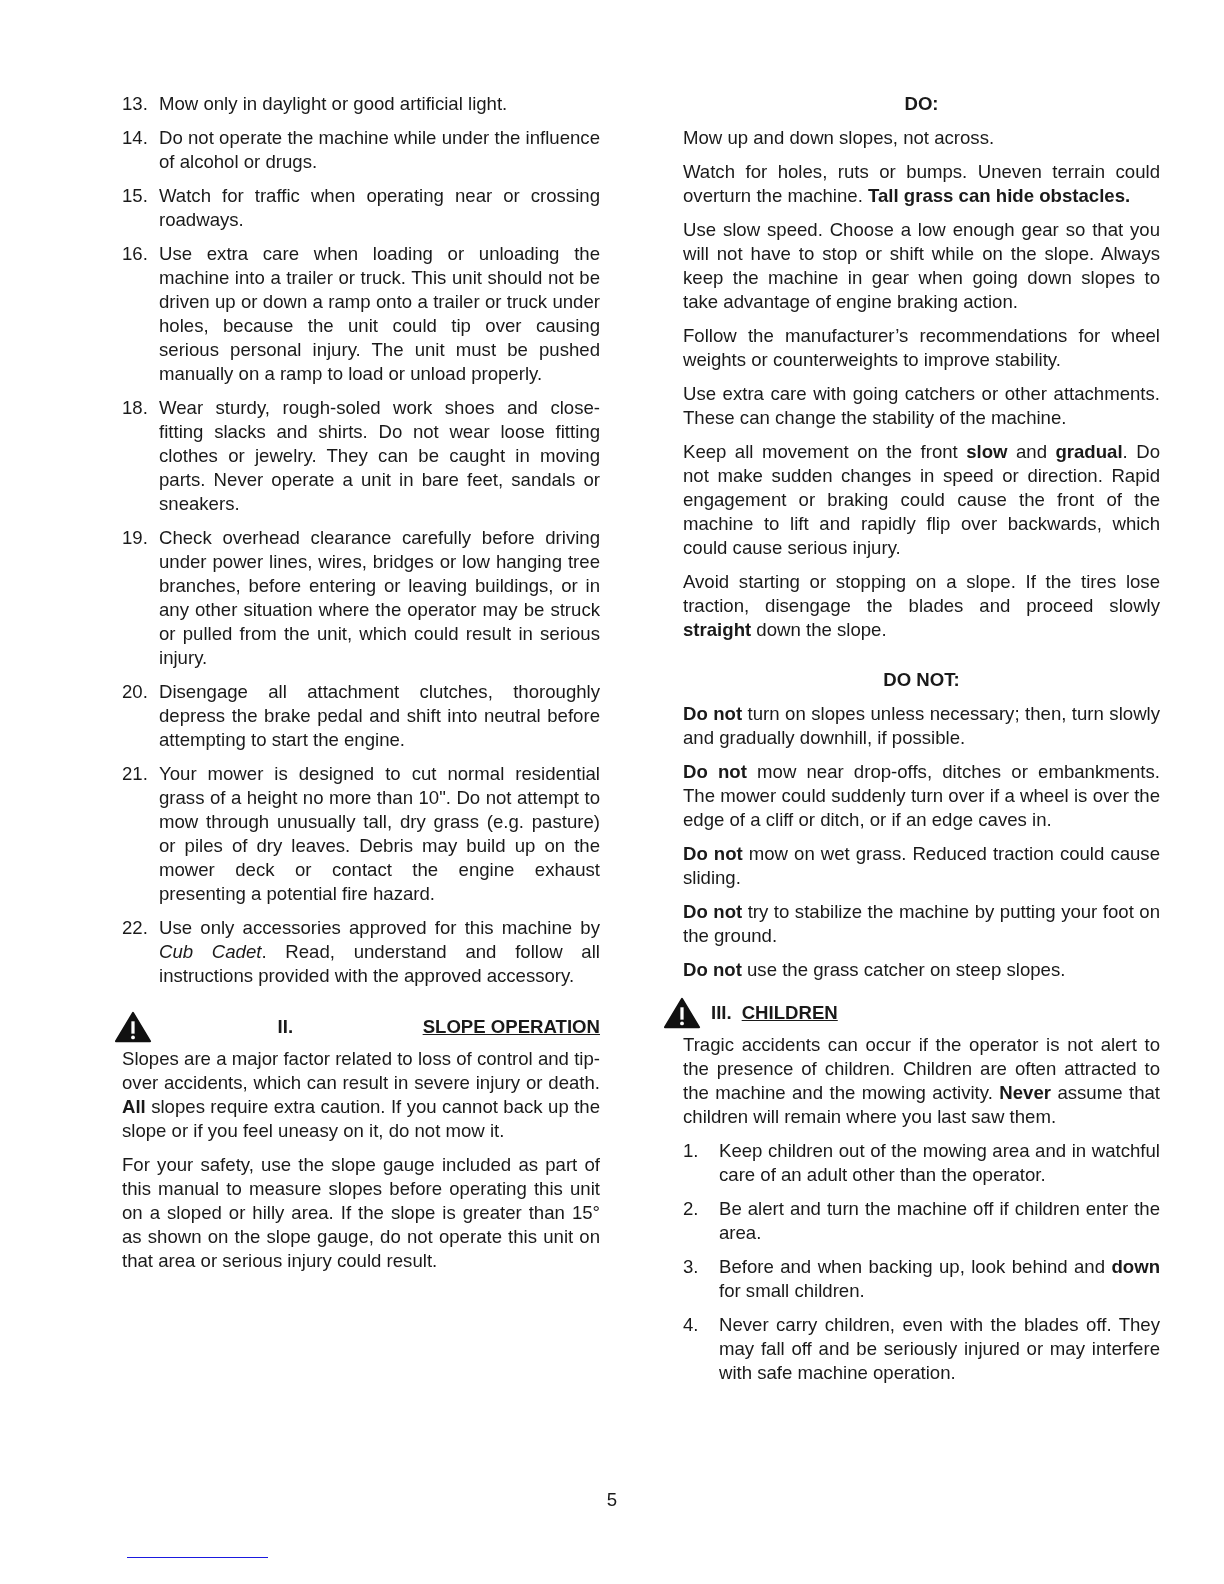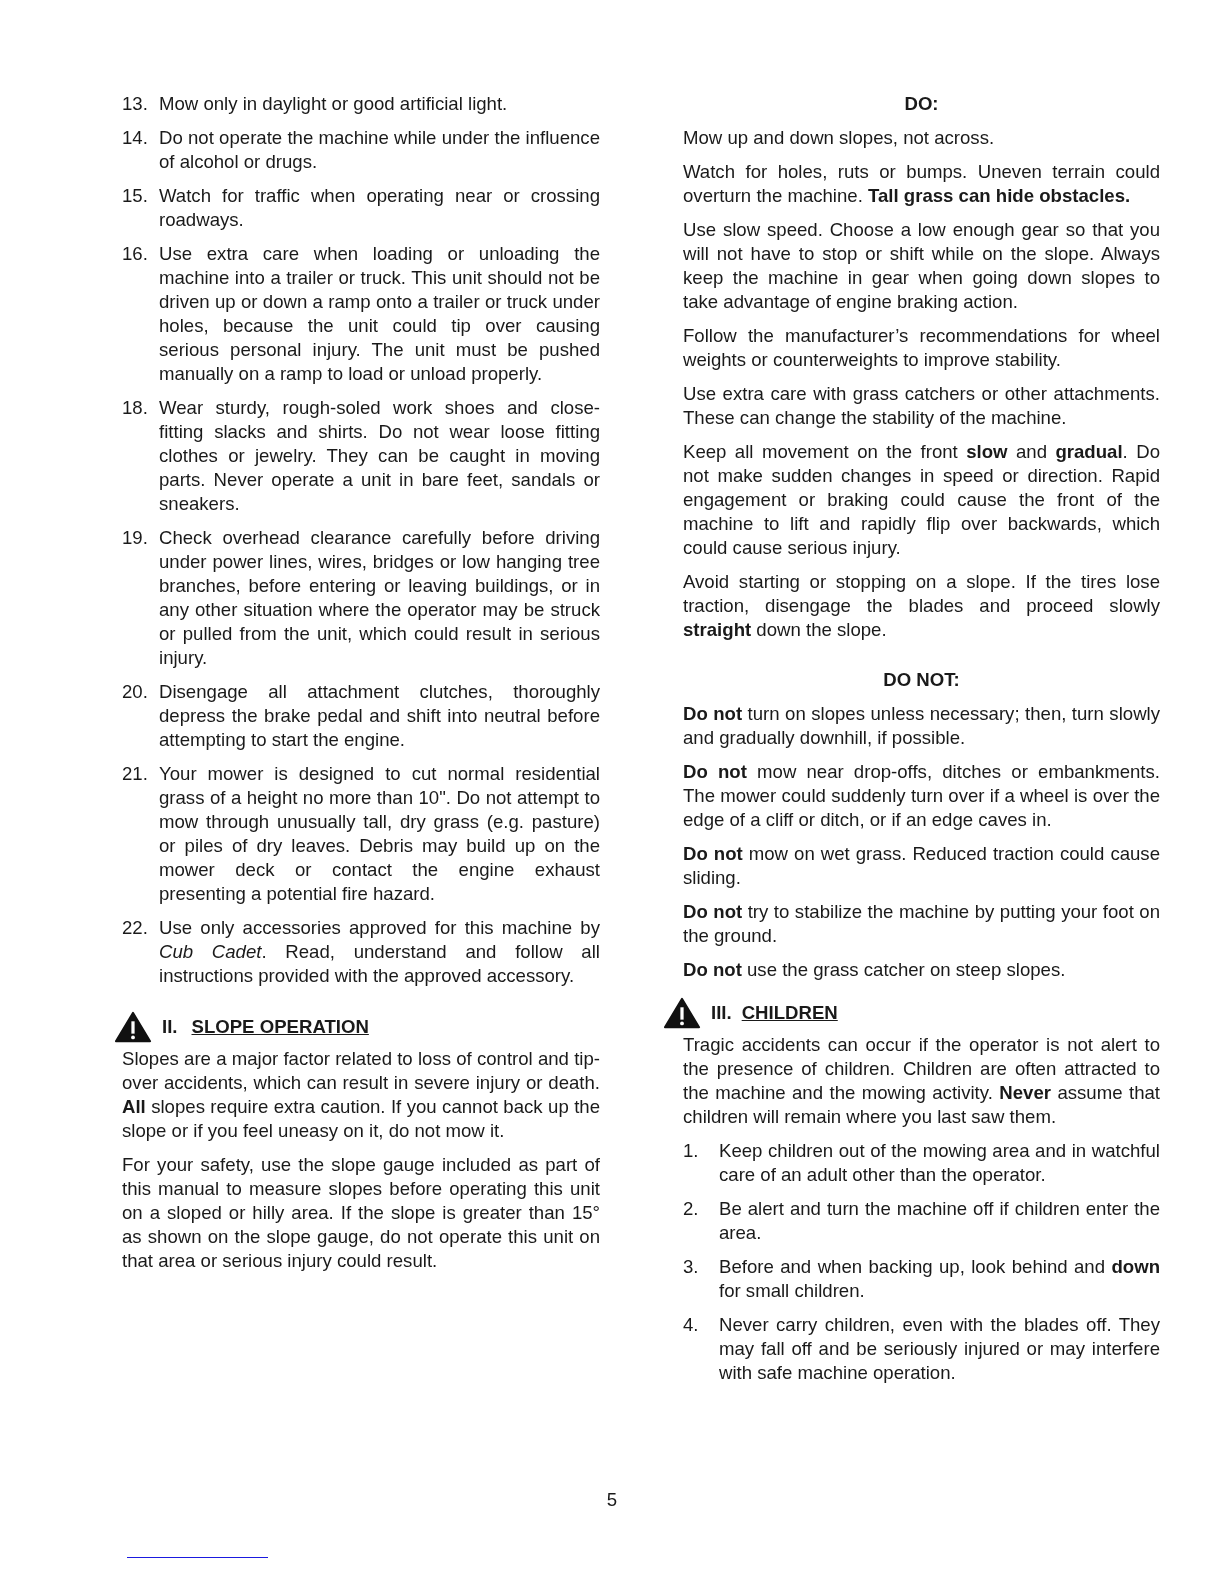--- a/index.html
+++ b/index.html
@@ -57,40 +57,40 @@
     </div>
   <div class="item">
       <span class="num">21.</span>
       <span class="txt">Your mower is designed to cut normal residential grass of a height no more than 10". Do not attempt to mow through unusually tall, dry grass (e.g. pasture) or piles of dry leaves. Debris may build up on the mower deck or contact the engine exhaust presenting a potential fire hazard.</span>
     </div>
   <div class="item">
       <span class="num">22.</span>
       <span class="txt"><span>Use only accessories approved for this machine by </span><i>Cub Cadet</i><span>. Read, understand and follow all instructions provided with the approved accessory.</span></span>
     </div>
 
-  <div class="sect" style="margin-top:22px;">
+  <div class="sect" style="margin-top:22px;justify-content:space-between;">
     <svg viewBox="0 0 40 34">
         <path d="M20 2 L38 32 L2 32 Z" fill="#111" stroke="#111" stroke-width="2" stroke-linejoin="round"></path>
         <rect x="18.3" y="11" width="3.4" height="13" fill="#fff"></rect>
         <circle cx="20" cy="28" r="2" fill="#fff"></circle>
       </svg>
     <span class="roman">II.</span>
     <span class="title">SLOPE OPERATION</span>
   </div>
   <p><span>Slopes are a major factor related to loss of control and tip-over accidents, which can result in severe injury or death. </span><b>All</b><span> slopes require extra caution. If you cannot back up the slope or if you feel uneasy on it, do not mow it.</span></p>
   <p>For your safety, use the slope gauge included as part of this manual to measure slopes before operating this unit on a sloped or hilly area. If  the slope is greater than 15° as shown on the slope gauge, do not operate this unit on that area or serious injury could result.</p>
 </div>
 
 <div class="col col-right">
   <div class="center-head">DO:</div>
   <p>Mow up and down slopes, not across.</p>
   <p><span>Watch for holes, ruts or bumps. Uneven terrain could overturn the machine. </span><b>Tall grass can hide obstacles.</b></p>
   <p>Use slow speed. Choose a low enough gear so that you will not have to stop or shift while on the slope. Always keep the machine in gear when going down slopes to take advantage of engine braking action.</p>
   <p>Follow the manufacturer’s recommendations for wheel weights or counterweights to improve stability.</p>
-  <p>Use extra care with grass catchers or other attachments. These can change the stability of the machine.</p>
+  <p>Use extra care with going catchers or other attachments. These can change the stability of the machine.</p>
   <p><span>Keep all movement on the front </span><b>slow</b><span> and </span><b>gradual</b><span>. Do not make sudden changes in speed or direction. Rapid engagement or braking could cause the front of the machine to lift and rapidly flip over backwards, which could cause serious injury.</span></p>
   <p><span>Avoid starting or stopping on a slope. If the tires lose traction, disengage the blades and proceed slowly </span><b>straight</b><span> down the slope.</span></p>
 
   <div class="center-head" style="margin-top:26px;">DO NOT:</div>
   <p><b>Do not</b><span> turn on slopes unless necessary; then, turn slowly and gradually downhill, if possible.</span></p>
   <p><b>Do not</b><span> mow near drop-offs, ditches or embankments. The mower could suddenly turn over if a wheel is over the edge of a cliff or ditch, or if an edge caves in.</span></p>
   <p><b>Do not</b><span> mow on wet grass. Reduced traction could cause sliding.</span></p>
   <p><b>Do not</b><span> try to stabilize the machine by putting your foot on the ground.</span></p>
   <p><b>Do not</b><span> use the grass catcher on steep slopes.</span></p>
 

